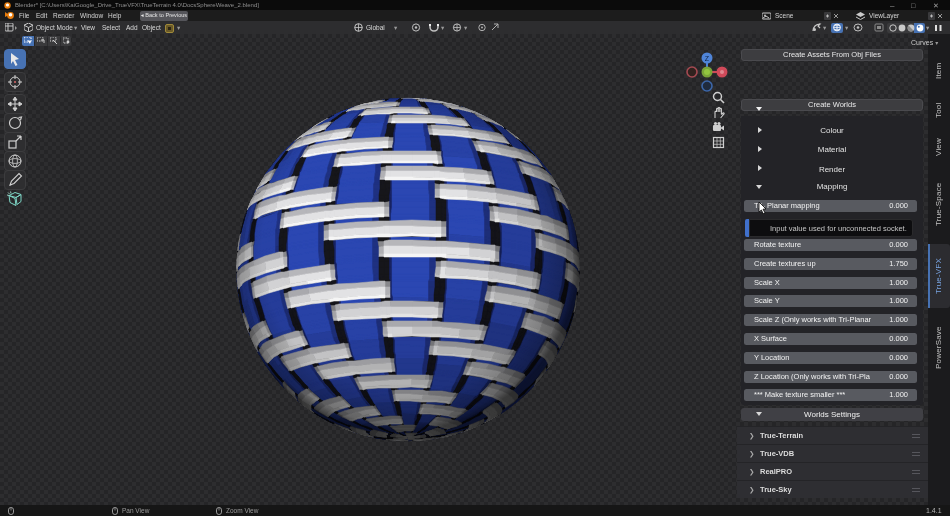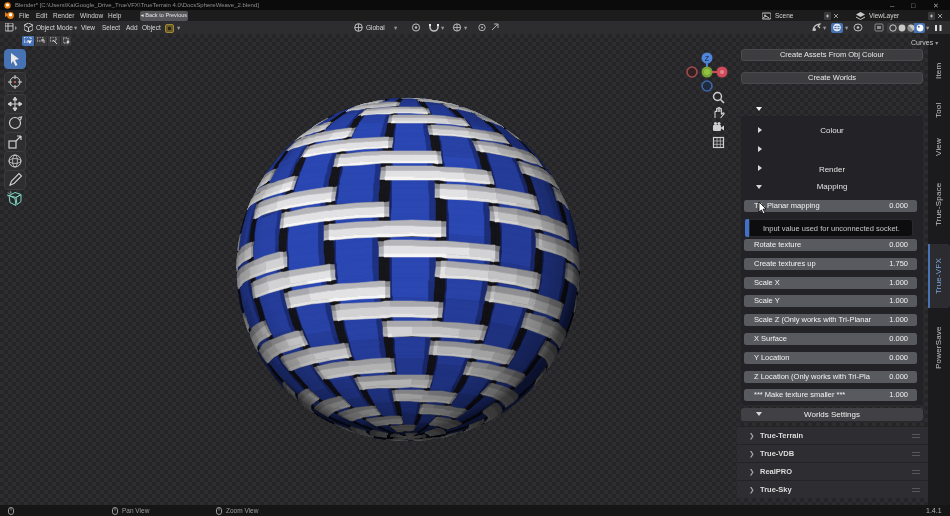--- a/index.html
+++ b/index.html
@@ -340,26 +340,27 @@
       <rect x="1" y="4" width="8" height="6" rx="1" fill="#cfcfcf"></rect>
       <path d="M9 6.5 12 4.5v5L9 7.5Z" fill="#cfcfcf"></path>
       <circle cx="3.5" cy="2.5" r="1.6" fill="#cfcfcf"></circle>
       <circle cx="7" cy="2.5" r="1.6" fill="#cfcfcf"></circle>
     </svg>
     <svg class="icon" style="left:712px;top:136px" width="13" height="13" viewBox="0 0 13 13">
       <rect x="1.5" y="1.5" width="10" height="10" fill="none" stroke="#cfcfcf" stroke-width="1.2"></rect>
       <path d="M1.5 5h10M1.5 8.3h10M5 1.5v10M8.3 1.5v10" stroke="#cfcfcf" stroke-width=".7"></path>
     </svg>
     <span class="abs" style="left:911px;top:39px;color:#c9c9c9;font-size:7px;z-index:3">Curves <span style="font-size:6px;color:#9a9a9a">▾</span></span>
-    <div class="btn" style="top:49px">Create Assets From Obj Colour</div>
-    <div class="btn" style="top:72px">Create Worlds</div>
+    <div class="btn" style="top:49px">Create Assets From Obj Files</div>
+    <div class="btn" style="top:99px">Create Worlds</div>
     <div class="tri" style="left:756px;top:107px;border-left:3.5px solid transparent;border-right:3.5px solid transparent;border-top:4.5px solid #f2f2f2"></div>
     <div class="abs" style="left:741px;top:116px;width:182px;height:289px;background:#232327;border-radius:0 0 3px 3px"></div>
     <div class="prow" style="top:124px">Colour</div>
     <div class="tri" style="left:758px;top:126.5px;border-top:3.5px solid transparent;border-bottom:3.5px solid transparent;border-left:4.5px solid #d8d8d8"></div>
+    <div class="prow" style="top:143px">Material</div>
     <div class="tri" style="left:758px;top:145.5px;border-top:3.5px solid transparent;border-bottom:3.5px solid transparent;border-left:4.5px solid #d8d8d8"></div>
     <div class="prow" style="top:162.5px">Render</div>
     <div class="tri" style="left:758px;top:165.0px;border-top:3.5px solid transparent;border-bottom:3.5px solid transparent;border-left:4.5px solid #d8d8d8"></div>
     <div class="prow" style="top:180px">Mapping</div>
     <div class="tri" style="left:756px;top:184.5px;border-left:3.5px solid transparent;border-right:3.5px solid transparent;border-top:4.5px solid #d8d8d8"></div>
     <div class="sld" style="top:200.0px">
       <b>Tri- Planar mapping</b>
       <i>0.000</i>
     </div>
     <div class="sld" style="top:238.9px">
@@ -392,21 +393,21 @@
     </div>
     <div class="sld" style="top:370.5px">
       <b>Z Location (Only works with Tri-Pla</b>
       <i>0.000</i>
     </div>
     <div class="sld" style="top:389.3px">
       <b>*** Make texture smaller ***</b>
       <i>1.000</i>
     </div>
     <div class="abs" style="left:745px;top:219px;width:4px;height:18px;background:#4070cc;border-radius:2px 0 0 2px"></div>
-    <div class="abs" style="left:749px;top:219px;width:164px;height:18px;background:#0d0d0f;border:1px solid #2a2a2c;border-radius:0 3px 3px 0;color:#c5c5c5;font-size:7.5px;line-height:17px;padding-left:13px">Input value used for unconnected socket.</div>
+    <div class="abs" style="left:749px;top:219px;width:164px;height:18px;background:#0d0d0f;border:1px solid #2a2a2c;border-radius:0 3px 3px 0;color:#c5c5c5;font-size:7.5px;line-height:17px;padding-left:20px">Input value used for unconnected socket.</div>
     <svg class="icon" style="left:758px;top:201px" width="10" height="13" viewBox="0 0 10 13">
       <path d="M1 1l7 7-3 .2 2 3.6-1.8 1L3.4 9 1 11Z" fill="#fff" stroke="#000" stroke-width=".8"></path>
     </svg>
     <div class="ph" style="top:407.5px;background:#404045">Worlds Settings</div>
     <div class="tri" style="left:756px;top:411.5px;border-left:3.5px solid transparent;border-right:3.5px solid transparent;border-top:4.5px solid #d8d8d8"></div>
     <div class="cp" style="top:425.5px">
       <s>❯</s>
       <b>True-Terrain</b>
       <u></u>
     </div>

